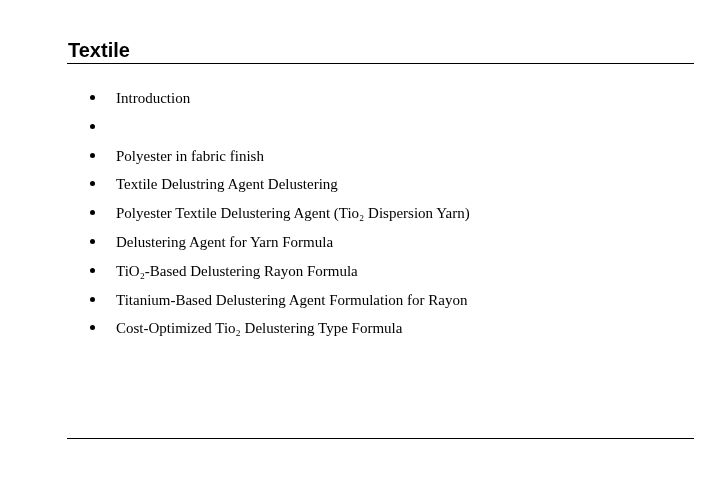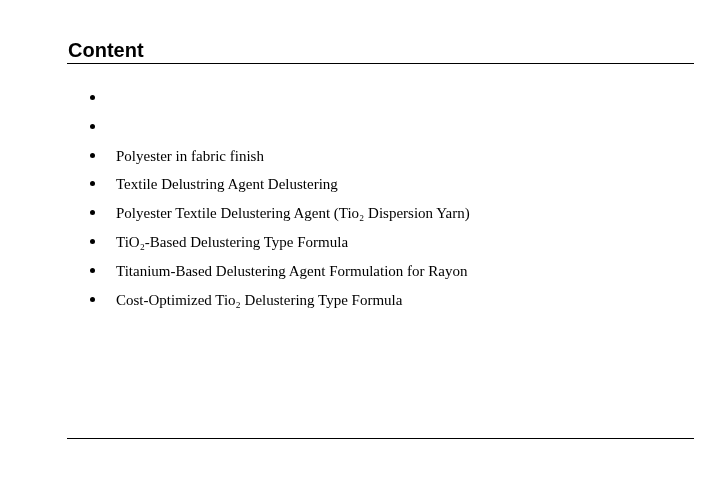--- a/index.html
+++ b/index.html
@@ -64,45 +64,50 @@
       background: #000;
       vertical-align: middle;
       margin-left: 2px;
       position: relative;
       top: -2px;
     }
   </style>
 </head>
 <body>
 
-<h1 class="page-title">Content</h1>
+<h1 class="page-title">Textile</h1>
 <div class="rule rule-top"></div>
 
 <ul class="toc-list">
   <li class="toc-item">
     <span class="bullet"></span>
+    <span>Introduction</span>
   </li>
   <li class="toc-item">
     <span class="bullet"></span>
   </li>
   <li class="toc-item">
     <span class="bullet"></span>
     <span>Polyester in fabric finish</span>
   </li>
   <li class="toc-item">
     <span class="bullet"></span>
     <span>Textile Delustring Agent Delustering</span>
   </li>
   <li class="toc-item">
     <span class="bullet"></span>
     <span>Polyester Textile Delustering Agent (Tio₂ Dispersion Yarn)</span>
   </li>
   <li class="toc-item">
     <span class="bullet"></span>
-    <span>TiO₂-Based Delustering Type Formula</span>
+    <span>Delustering Agent for Yarn Formula</span>
+  </li>
+  <li class="toc-item">
+    <span class="bullet"></span>
+    <span>TiO₂-Based Delustering Rayon Formula</span>
   </li>
   <li class="toc-item">
     <span class="bullet"></span>
     <span>Titanium-Based Delustering Agent Formulation for Rayon</span>
   </li>
   <li class="toc-item">
     <span class="bullet"></span>
     <span>Cost-Optimized Tio₂ Delustering Type Formula</span>
   </li>
 </ul>

